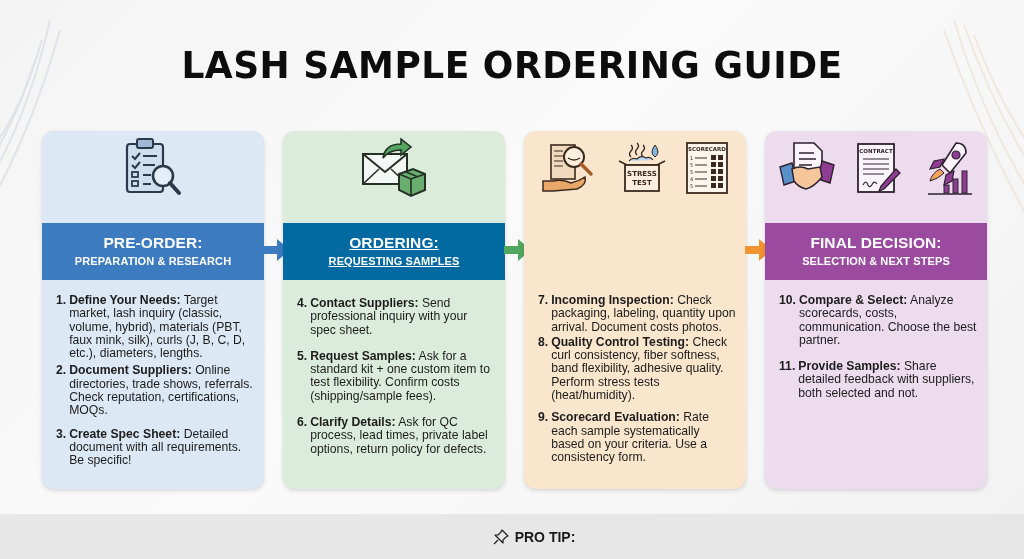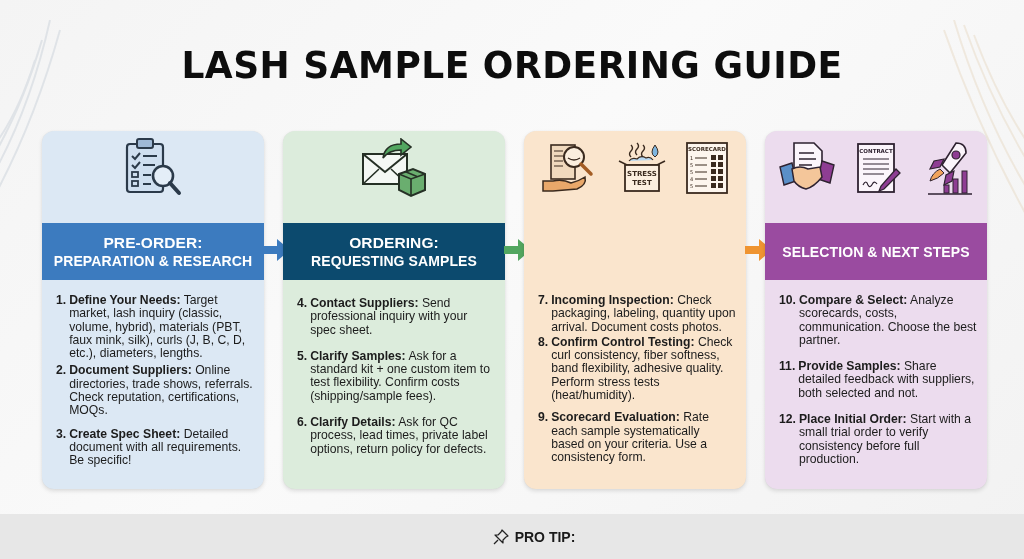--- a/index.html
+++ b/index.html
@@ -36,35 +36,35 @@
       position: absolute; left: 0; top: 0; width: 100%; height: 76px;
       display: flex; align-items: center; justify-content: center; gap: 18px;
     }
     .card .band {
       position: absolute; left: 0; top: 92px; width: 100%; height: 57px;
       display: flex; flex-direction: column; align-items: center; justify-content: center;
       color: #fff; font-weight: 700; font-size: 15.5px; line-height: 18px;
       text-align: center; letter-spacing: 0.1px;
     }
     .card .band span { display: block; }
-    .card .band .l2 { font-size: 14px; }
+    .card .band .l2 { font-size: 11px; }
     .card .steps {
       position: absolute; left: 14px; right: 10px; top: 163px;
       font-size: 12.2px; line-height: 13.3px; color: #1c1c1c;
     }
     .step { display: flex; margin-bottom: 8px; }
     .step .num { font-weight: 700; flex: 0 0 auto; padding-right: 3px; }
     .step .body b { font-weight: 700; }
     .arrow {
       position: absolute; top: 105px; width: 28px; height: 28px;
     }
     .c1 { left: 0; background: #dce8f4; }
     .c1 .band { background: #3c7bbf; }
     .c2 { left: 241px; background: #dcecdc; }
-    .c2 .band { background: #0c4a6e; }
+    .c2 .band { background: #0369a1; text-decoration: underline; }
     .c3 { left: 482px; background: #fae5cd; }
     .c3 .band { background: #ef9431; }
     .c4 { left: 723px; background: #ecdcee; }
     .c4 .band { background: #9a4ba0; }
     .c1 .steps .step:nth-child(1) { margin-bottom: 4px; }
     .c1 .steps .step:nth-child(2) { margin-bottom: 10px; }
     .c2 .steps { top: 166px; }
     .c2 .steps .step { margin-bottom: 13px; }
     .c3 .steps .step:nth-child(1) { margin-bottom: 2px; }
     .c3 .steps .step:nth-child(2) { margin-bottom: 9px; }
@@ -159,21 +159,21 @@
       <span>ORDERING:</span>
       <span class="l2">REQUESTING SAMPLES</span>
     </div>
     <div class="steps">
       <div class="step">
         <span class="num">4.</span>
         <span class="body"><b>Contact Suppliers:</b> <span>Send professional inquiry with your spec sheet.</span></span>
       </div>
       <div class="step">
         <span class="num">5.</span>
-        <span class="body"><b>Clarify Samples:</b> <span>Ask for a standard kit + one custom item to test flexibility. Confirm costs (shipping/sample fees).</span></span>
+        <span class="body"><b>Request Samples:</b> <span>Ask for a standard kit + one custom item to test flexibility. Confirm costs (shipping/sample fees).</span></span>
       </div>
       <div class="step">
         <span class="num">6.</span>
         <span class="body"><b>Clarify Details:</b> <span>Ask for QC process, lead times, private label options, return policy for defects.</span></span>
       </div>
     </div>
   </div>
 
   <svg class="arrow" style="left:462px" viewBox="0 0 28 28">
     <path d="M0 10 H14 V3 L27 14 L14 25 V18 H0 Z" fill="#52a660"></path>
@@ -238,21 +238,21 @@
         </g>
       </svg>
     </div>
     <div class="steps">
       <div class="step">
         <span class="num">7.</span>
         <span class="body"><b>Incoming Inspection:</b> <span>Check packaging, labeling, quantity upon arrival. Document costs photos.</span></span>
       </div>
       <div class="step">
         <span class="num">8.</span>
-        <span class="body"><b>Confirm Control Testing:</b> <span>Check curl consistency, fiber softness, band flexibility, adhesive quality. Perform stress tests (heat/humidity).</span></span>
+        <span class="body"><b>Quality Control Testing:</b> <span>Check curl consistency, fiber softness, band flexibility, adhesive quality. Perform stress tests (heat/humidity).</span></span>
       </div>
       <div class="step">
         <span class="num">9.</span>
         <span class="body"><b>Scorecard Evaluation:</b> <span>Rate each sample systematically based on your criteria. Use a consistency form.</span></span>
       </div>
     </div>
   </div>
 
   <svg class="arrow" style="left:703px" viewBox="0 0 28 28">
     <path d="M0 10 H14 V3 L27 14 L14 25 V18 H0 Z" fill="#ef9431"></path>
@@ -289,34 +289,31 @@
         <path d="M24 18 L14 20 L10 28 L20 26 Z" fill="#8e3d93" stroke="#2e2230" stroke-width="1.2"></path>
         <path d="M34 30 L32 40 L24 44 L26 34 Z" fill="#8e3d93" stroke="#2e2230" stroke-width="1.2"></path>
         <path d="M20 28 Q12 32 10 40 Q18 38 24 32 Z" fill="#f2a35c" stroke="#2e2230" stroke-width="1"></path>
         <rect x="24" y="44" width="5" height="8" fill="#8e3d93" stroke="#2e2230" stroke-width="1"></rect>
         <rect x="33" y="38" width="5" height="14" fill="#8e3d93" stroke="#2e2230" stroke-width="1"></rect>
         <rect x="42" y="30" width="5" height="22" fill="#8e3d93" stroke="#2e2230" stroke-width="1"></rect>
         <line x1="8" y1="53" x2="52" y2="53" stroke="#2e2230" stroke-width="1.6"></line>
       </svg>
     </div>
     <div class="band">
+      <span>FINAL DECISION:</span>
       <span class="l2">SELECTION &amp; NEXT STEPS</span>
     </div>
     <div class="steps">
       <div class="step">
         <span class="num">10.</span>
         <span class="body"><b>Compare &amp; Select:</b> <span>Analyze scorecards, costs, communication. Choose the best partner.</span></span>
       </div>
       <div class="step">
         <span class="num">11.</span>
         <span class="body"><b>Provide Samples:</b> <span>Share detailed feedback with suppliers, both selected and not.</span></span>
-      </div>
-      <div class="step">
-        <span class="num">12.</span>
-        <span class="body"><b>Place Initial Order:</b> <span>Start with a small trial order to verify consistency before full production.</span></span>
       </div>
     </div>
   </div>
 </div>
 
 <div class="footer">
   <svg class="pin" viewBox="0 0 16 16">
     <path d="M9 1 L15 7 L13 8 L10 11 L10 14 L2 6 L5 6 L8 3 Z" fill="none" stroke="#222" stroke-width="1.2" stroke-linejoin="round"></path>
     <line x1="5" y1="11" x2="1" y2="15" stroke="#222" stroke-width="1.3"></line>
   </svg>

